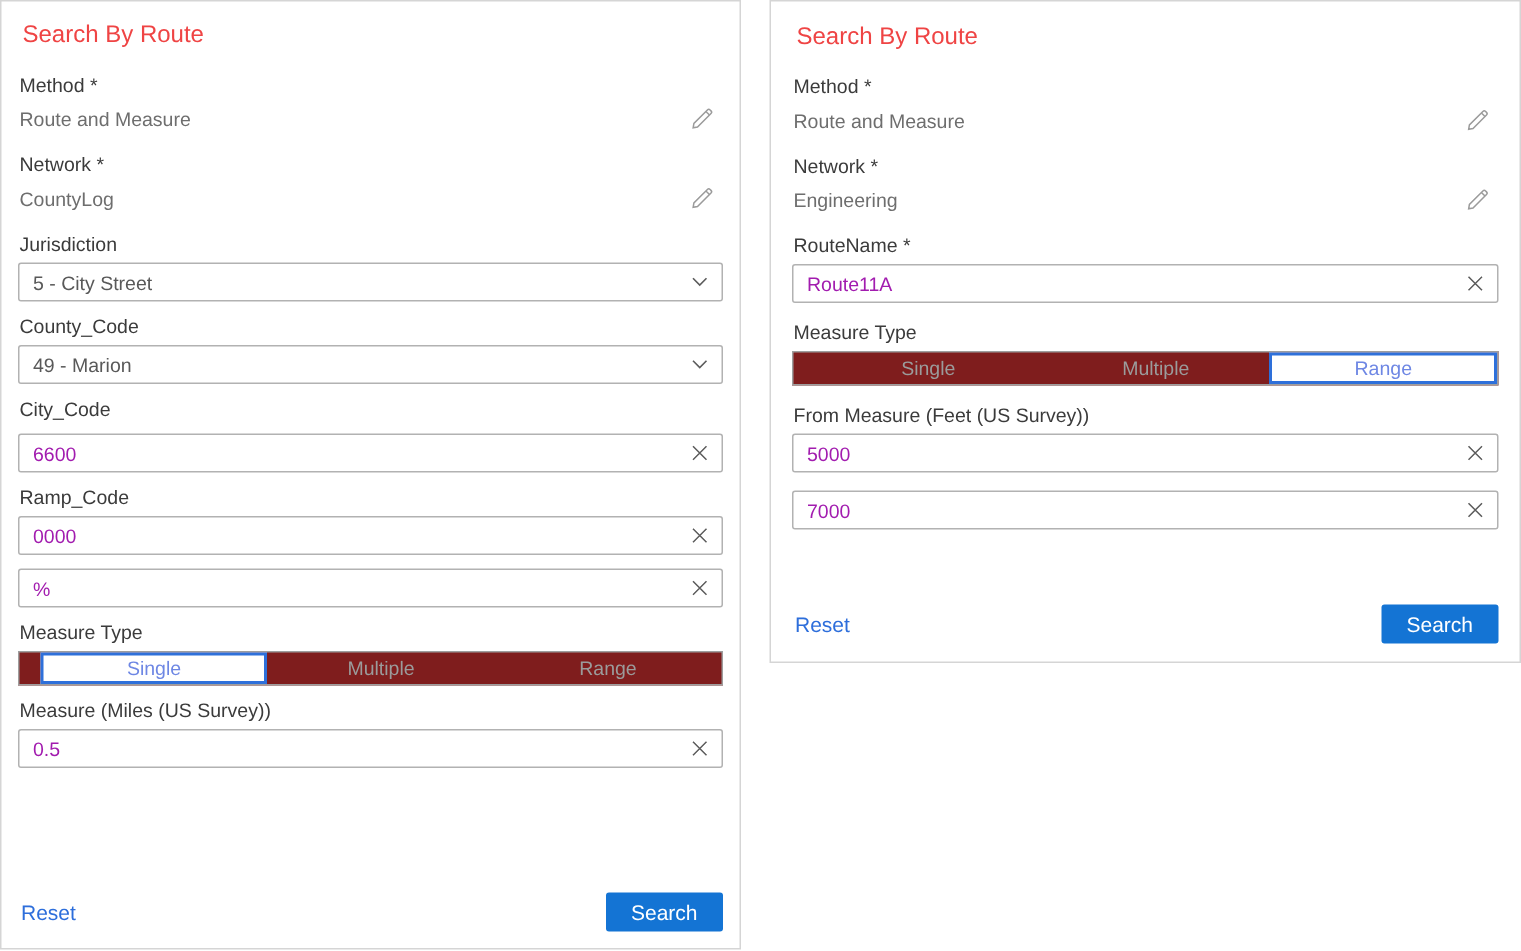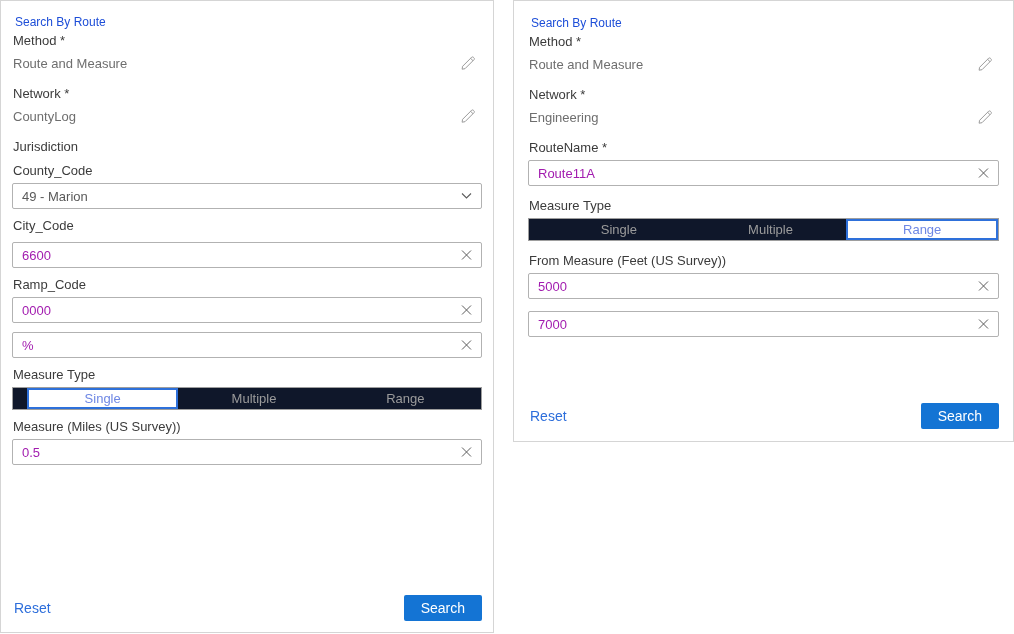--- a/index.html
+++ b/index.html
@@ -13,23 +13,23 @@
   .panel {
     position: absolute;
     background: #fff;
     border: 1px solid var(--panel-border, #d5d5d5);
     padding: 12px 11px;
   }
   .panel-a { left: 0; top: 0; width: 494px; height: 633px; }
   .panel-b { left: 513px; top: 0; width: 501px; height: 442px; padding: 13px 14px; }
 
   .panel-title {
-    font-size: 12px;
-    color: #1d4ed8;
-    margin: 2px 0 4px 3px;
+    font-size: 16px;
+    color: #ef4444;
+    margin: 2px 0 16px 3px;
   }
   .field-label {
     font-size: 13px;
     font-weight: 400;
     color: var(--label-text, #3b3b3b);
     margin: 0 0 5px 1px;
     line-height: 15px;
   }
   .svalue-row {
     display: flex;
@@ -71,21 +71,21 @@
     right: 9px;
     top: 50%;
     transform: translateY(-50%);
     display: inline-flex;
     cursor: pointer;
   }
   .segment {
     display: flex;
     height: 23px;
     border: 1px solid #9e9e9e;
-    background: #0f172a;
+    background: #7f1d1d;
     padding-left: 14px;
   }
   .seg-opt {
     flex: 1;
     text-align: center;
     font-size: 13px;
     line-height: 21px;
     color: #9b9b9b;
     cursor: pointer;
   }
@@ -149,20 +149,28 @@
           <path d="M3.1 14.2l.5-2.9 9-9c.5-.5 1.3-.5 1.8 0l.6.6c.5.5.5 1.3 0 1.8l-9 9-2.9.5z" fill="none" stroke="#9b9b9b" stroke-width="1"></path>
           <path d="M11.6 3.3l2.4 2.4" fill="none" stroke="#9b9b9b" stroke-width="1"></path>
         </svg>
       </span>
     </div>
   </div>
     </div>
     <div class="fields">
       <div class="field">
     <div class="field-label">Jurisdiction</div>
+    <div class="control">
+      <span class="select-value">5 - City Street</span>
+      <span class="trailing-icon">
+        <svg width="11" height="7" viewBox="0 0 11 7">
+          <path d="M1 1l4.5 4.5L10 1" stroke="#5c5c5c" stroke-width="1.1" fill="none"></path>
+        </svg>
+      </span>
+    </div>
   </div>
       <div class="field">
     <div class="field-label">County_Code</div>
     <div class="control">
       <span class="select-value">49 - Marion</span>
       <span class="trailing-icon">
         <svg width="11" height="7" viewBox="0 0 11 7">
           <path d="M1 1l4.5 4.5L10 1" stroke="#5c5c5c" stroke-width="1.1" fill="none"></path>
         </svg>
       </span>

